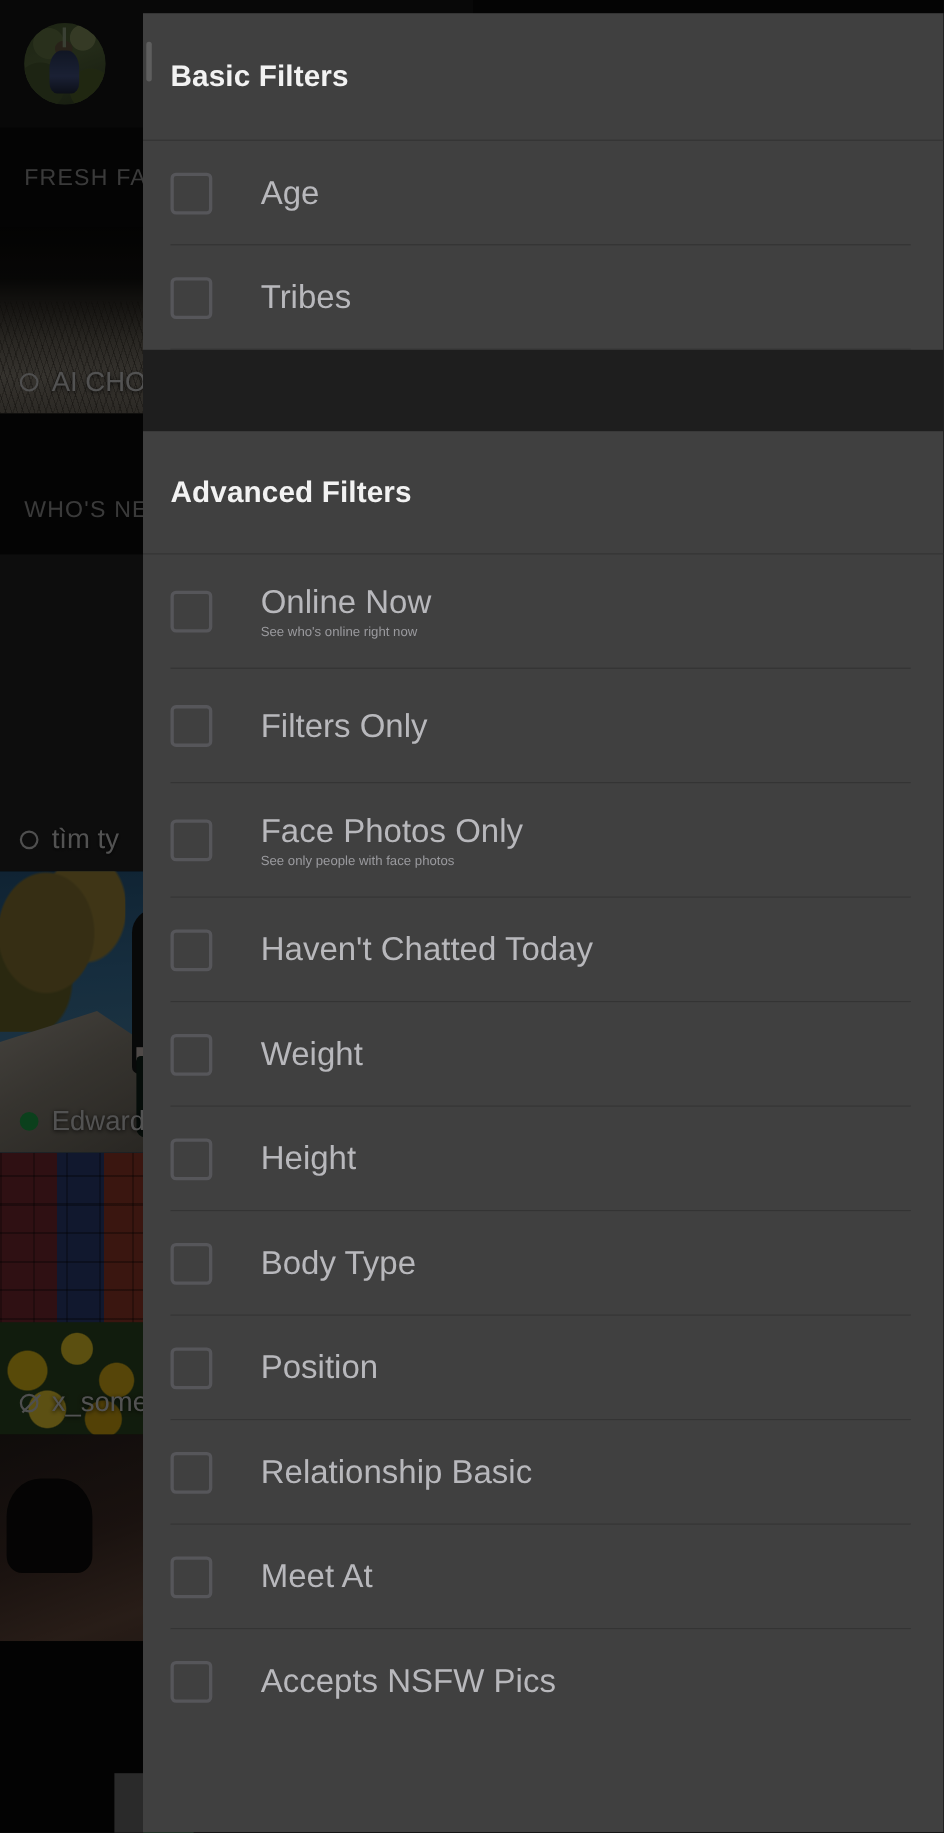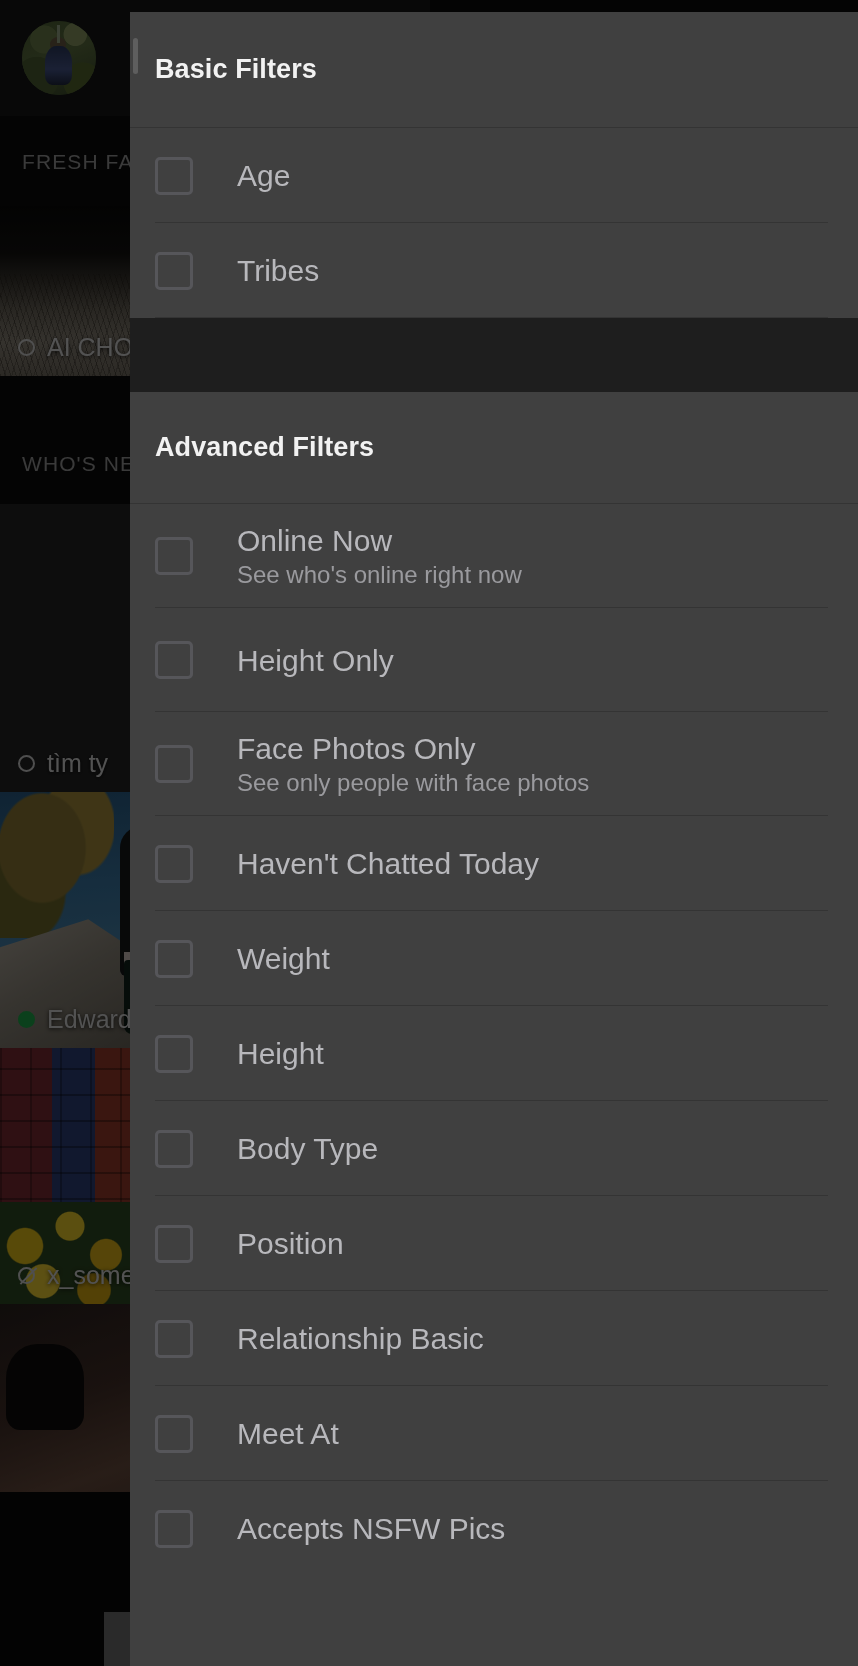--- a/index.html
+++ b/index.html
@@ -319,21 +319,21 @@
   .row-text { display: flex; flex-direction: column; gap: 4px; }
   .row-label {
     color: #b8b8bc;
     font-size: 30px;
     line-height: 1.1;
     font-weight: 400;
     white-space: nowrap;
   }
   .row-sub {
     color: #9a9a9e;
-    font-size: 24px;
+    font-size: 12px;
     line-height: 1.15;
     white-space: nowrap;
   }
 </style>
 </head>
 <body>
 
 <div id="screen">
 
   <div id="app-bg">
@@ -450,21 +450,21 @@
       <div class="row-text">
         <div class="row-label">Online Now</div>
         <div class="row-sub">See who's online right now</div>
       </div>
       <div class="sep"></div>
     </div>
 
     <div class="row with-sub">
       <div class="checkbox"></div>
       <div class="row-text">
-        <div class="row-label">Height Only</div>
+        <div class="row-label">Filters Only</div>
       </div>
       <div class="sep"></div>
     </div>
 
     <div class="row with-sub">
       <div class="checkbox"></div>
       <div class="row-text">
         <div class="row-label">Face Photos Only</div>
         <div class="row-sub">See only people with face photos</div>
       </div>

